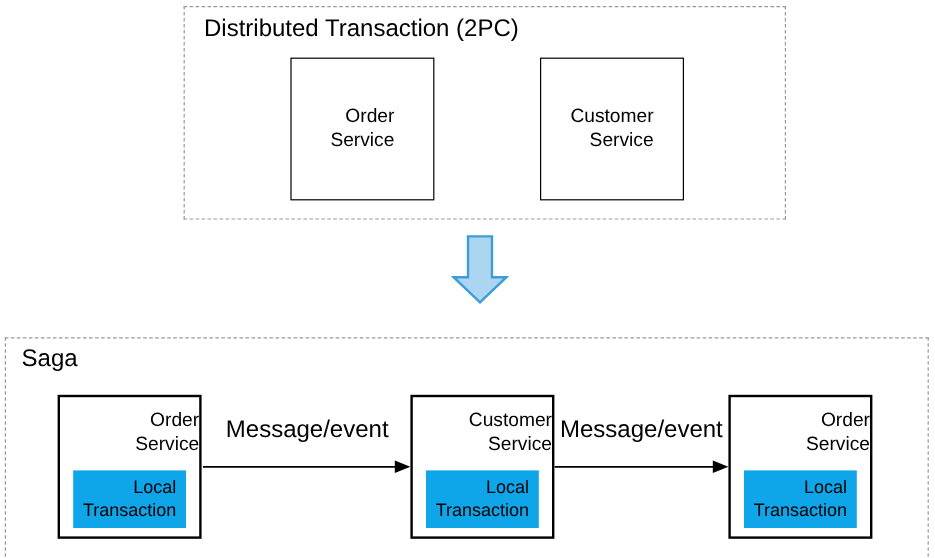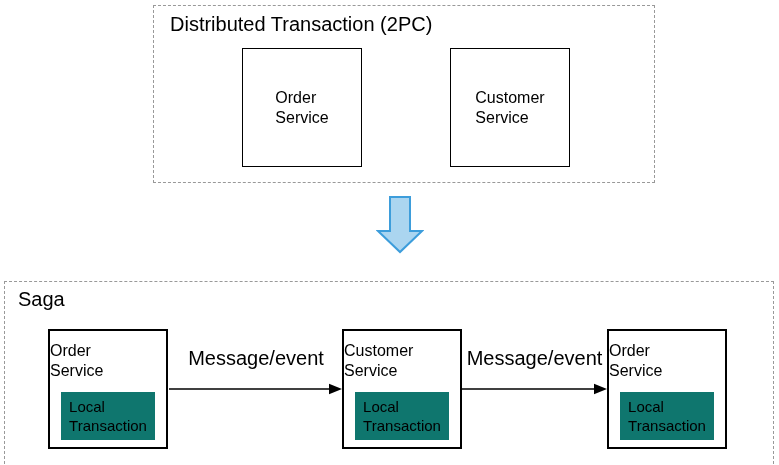--- a/index.html
+++ b/index.html
@@ -31,21 +31,21 @@
     text-align: center;
   }
   .panel-2pc .panel-title { left: 16px; top: 7px; }
   .panel-saga .panel-title { left: 13px; top: 6px; }
 
   .service-box {
     position: absolute;
     width: 120px;
     background: #ffffff;
     border: 1.5px solid #000;
-    text-align: left;
+    text-align: right;
   }
   .top-box {
     height: 119px;
     display: flex;
     align-items: center;
     justify-content: center;
   }
   .top-box-1 { left: 88px; top: 42px; }
   .top-box-2 { left: 296px; top: 42px; }
 
@@ -58,21 +58,21 @@
     font-size: 16px;
     line-height: 20px;
     white-space: pre-line;
   }
   .saga-box .box-label { display: block; margin-top: 10px; }
 
   .local-box {
     position: absolute;
     left: 11px; top: 61px;
     width: 94px; height: 48px;
-    background: #0f766e;
+    background: #0ea5e9;
     display: flex;
     align-items: center;
     justify-content: center;
     font-size: 15px;
     line-height: 19px;
     white-space: pre-line;
   }
 
   .msg-label {
     position: absolute;

